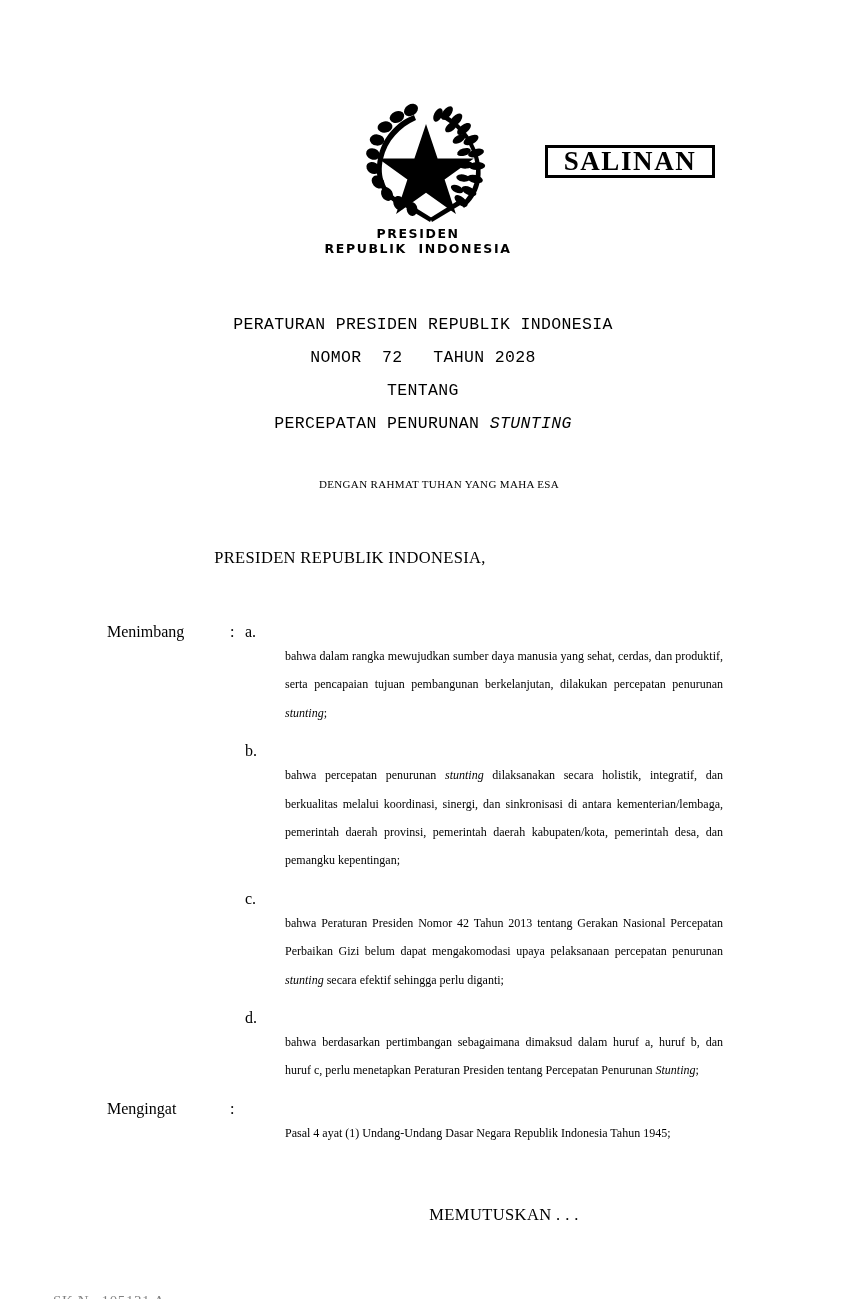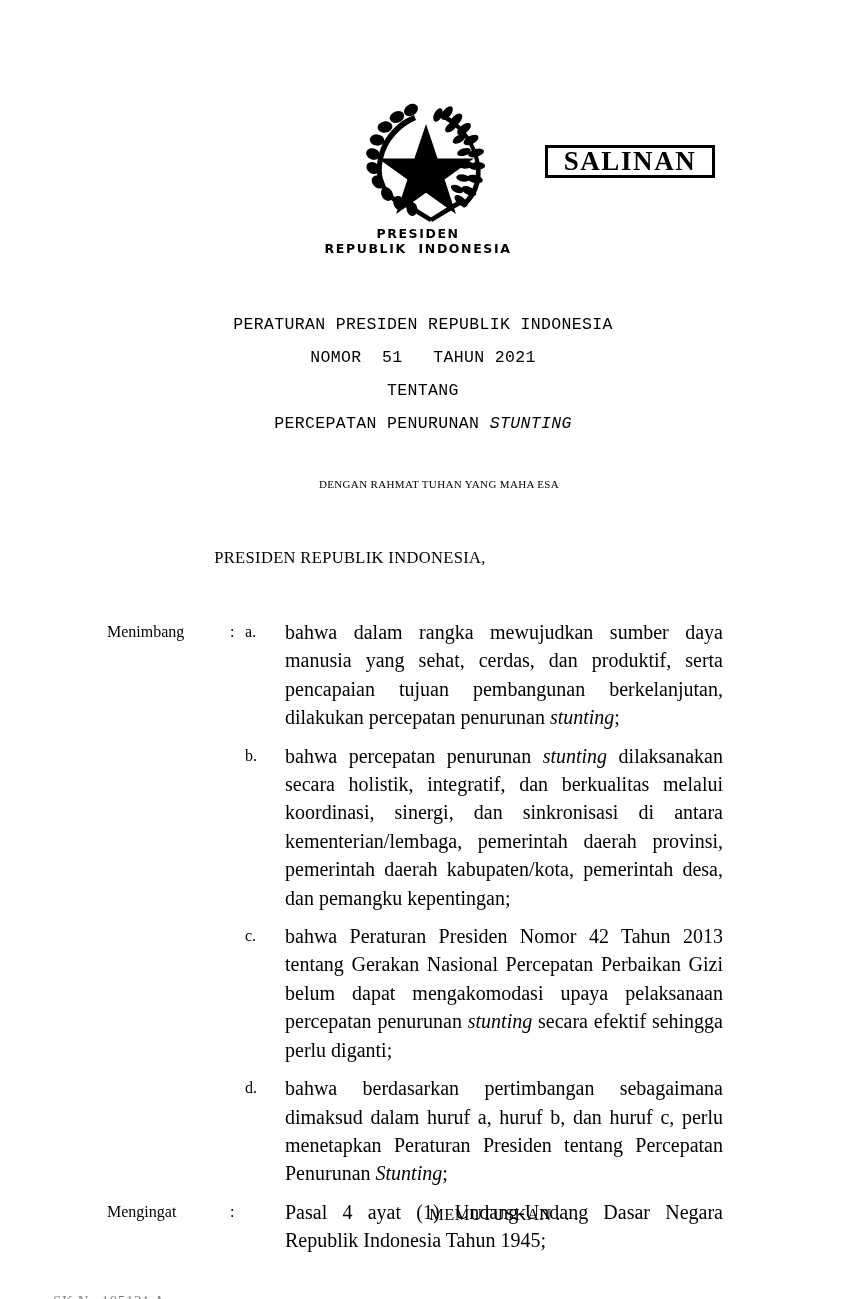--- a/index.html
+++ b/index.html
@@ -134,25 +134,26 @@
   }
   .clause-marker {
     width: 40px;
     flex: 0 0 40px;
     font-size: 16px;
     line-height: 28.4px;
   }
   .clause-body {
     flex: 0 0 438px;
     width: 438px;
-    font-size: 20px;
+    font-size: 12px;
     line-height: 28.4px;
     text-align: justify;
     text-justify: inter-word;
     hyphens: none;
+    margin-top: 24px;
   }
   .clause-body .it { font-style: italic; }
   .clause-body p { margin: 0; }
 
   .gap-a { height: 10px; }
 
   
   .memutuskan {
     position: absolute;
     top: 1205px;
@@ -239,21 +240,21 @@
       <span class="cap-line">REPUBLIK  INDONESIA</span>
     </div>
   </div>
 
   <div class="salinan-box">
     <span class="salinan-text">SALINAN</span>
   </div>
 
   <div class="title-block">
     <div class="title-line">PERATURAN PRESIDEN REPUBLIK INDONESIA</div>
-    <div class="title-line">NOMOR  51   TAHUN 2021</div>
+    <div class="title-line">NOMOR  72   TAHUN 2028</div>
     <div class="title-line">TENTANG</div>
     <div class="title-line"><span>PERCEPATAN PENURUNAN </span><span class="it">STUNTING</span></div>
   </div>
 
   <div class="oath-line">DENGAN RAHMAT TUHAN YANG MAHA ESA</div>
   <div class="signer-line">PRESIDEN REPUBLIK INDONESIA,</div>
 
   <div class="clauses">
 
     <div class="clause-row">

